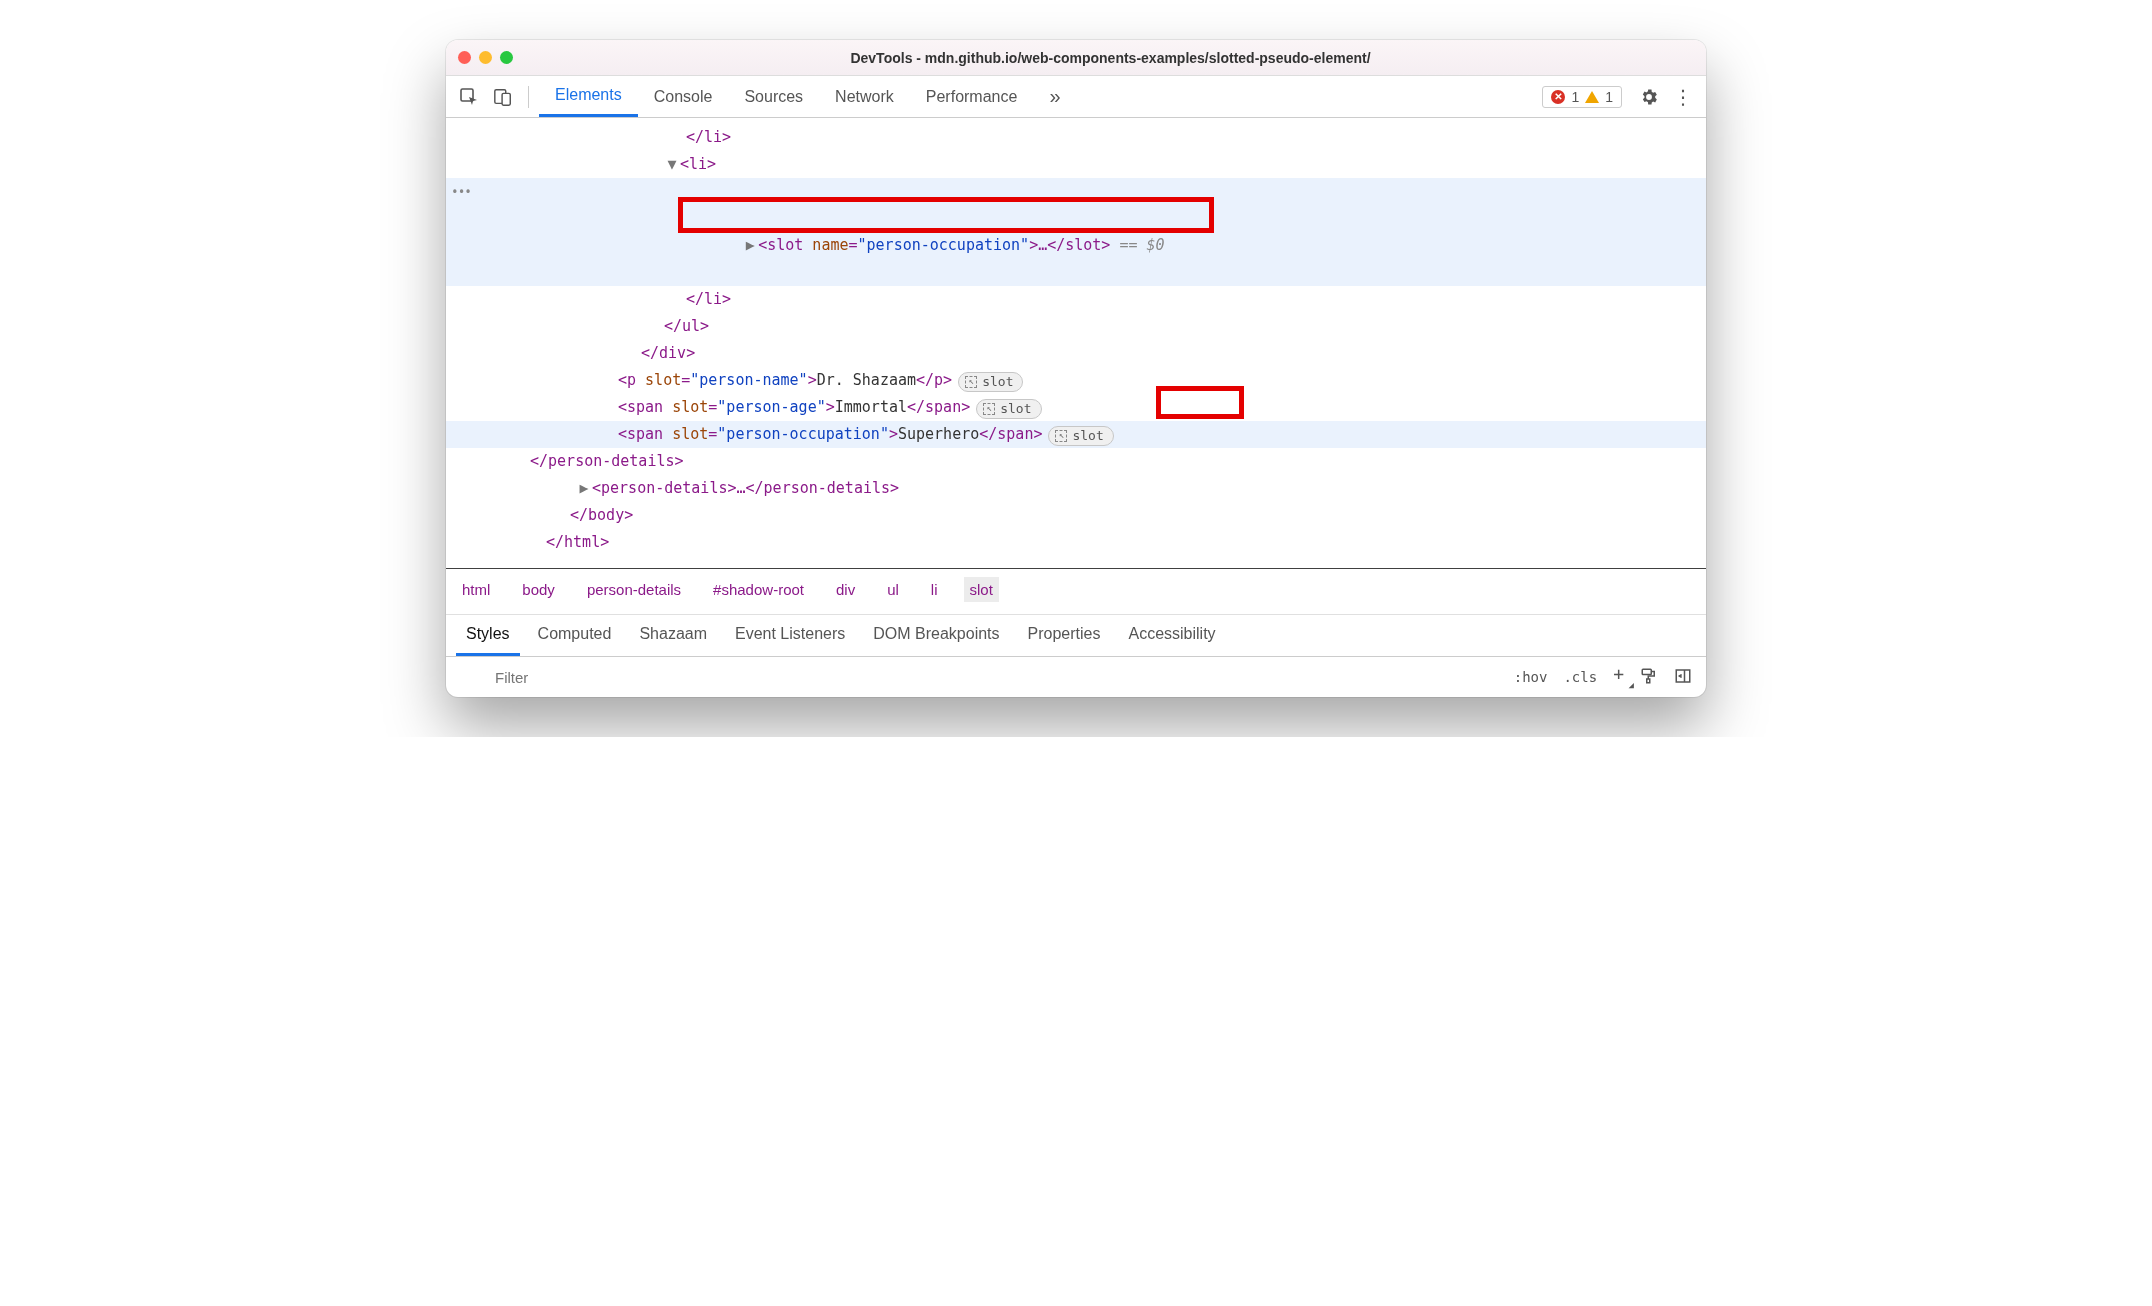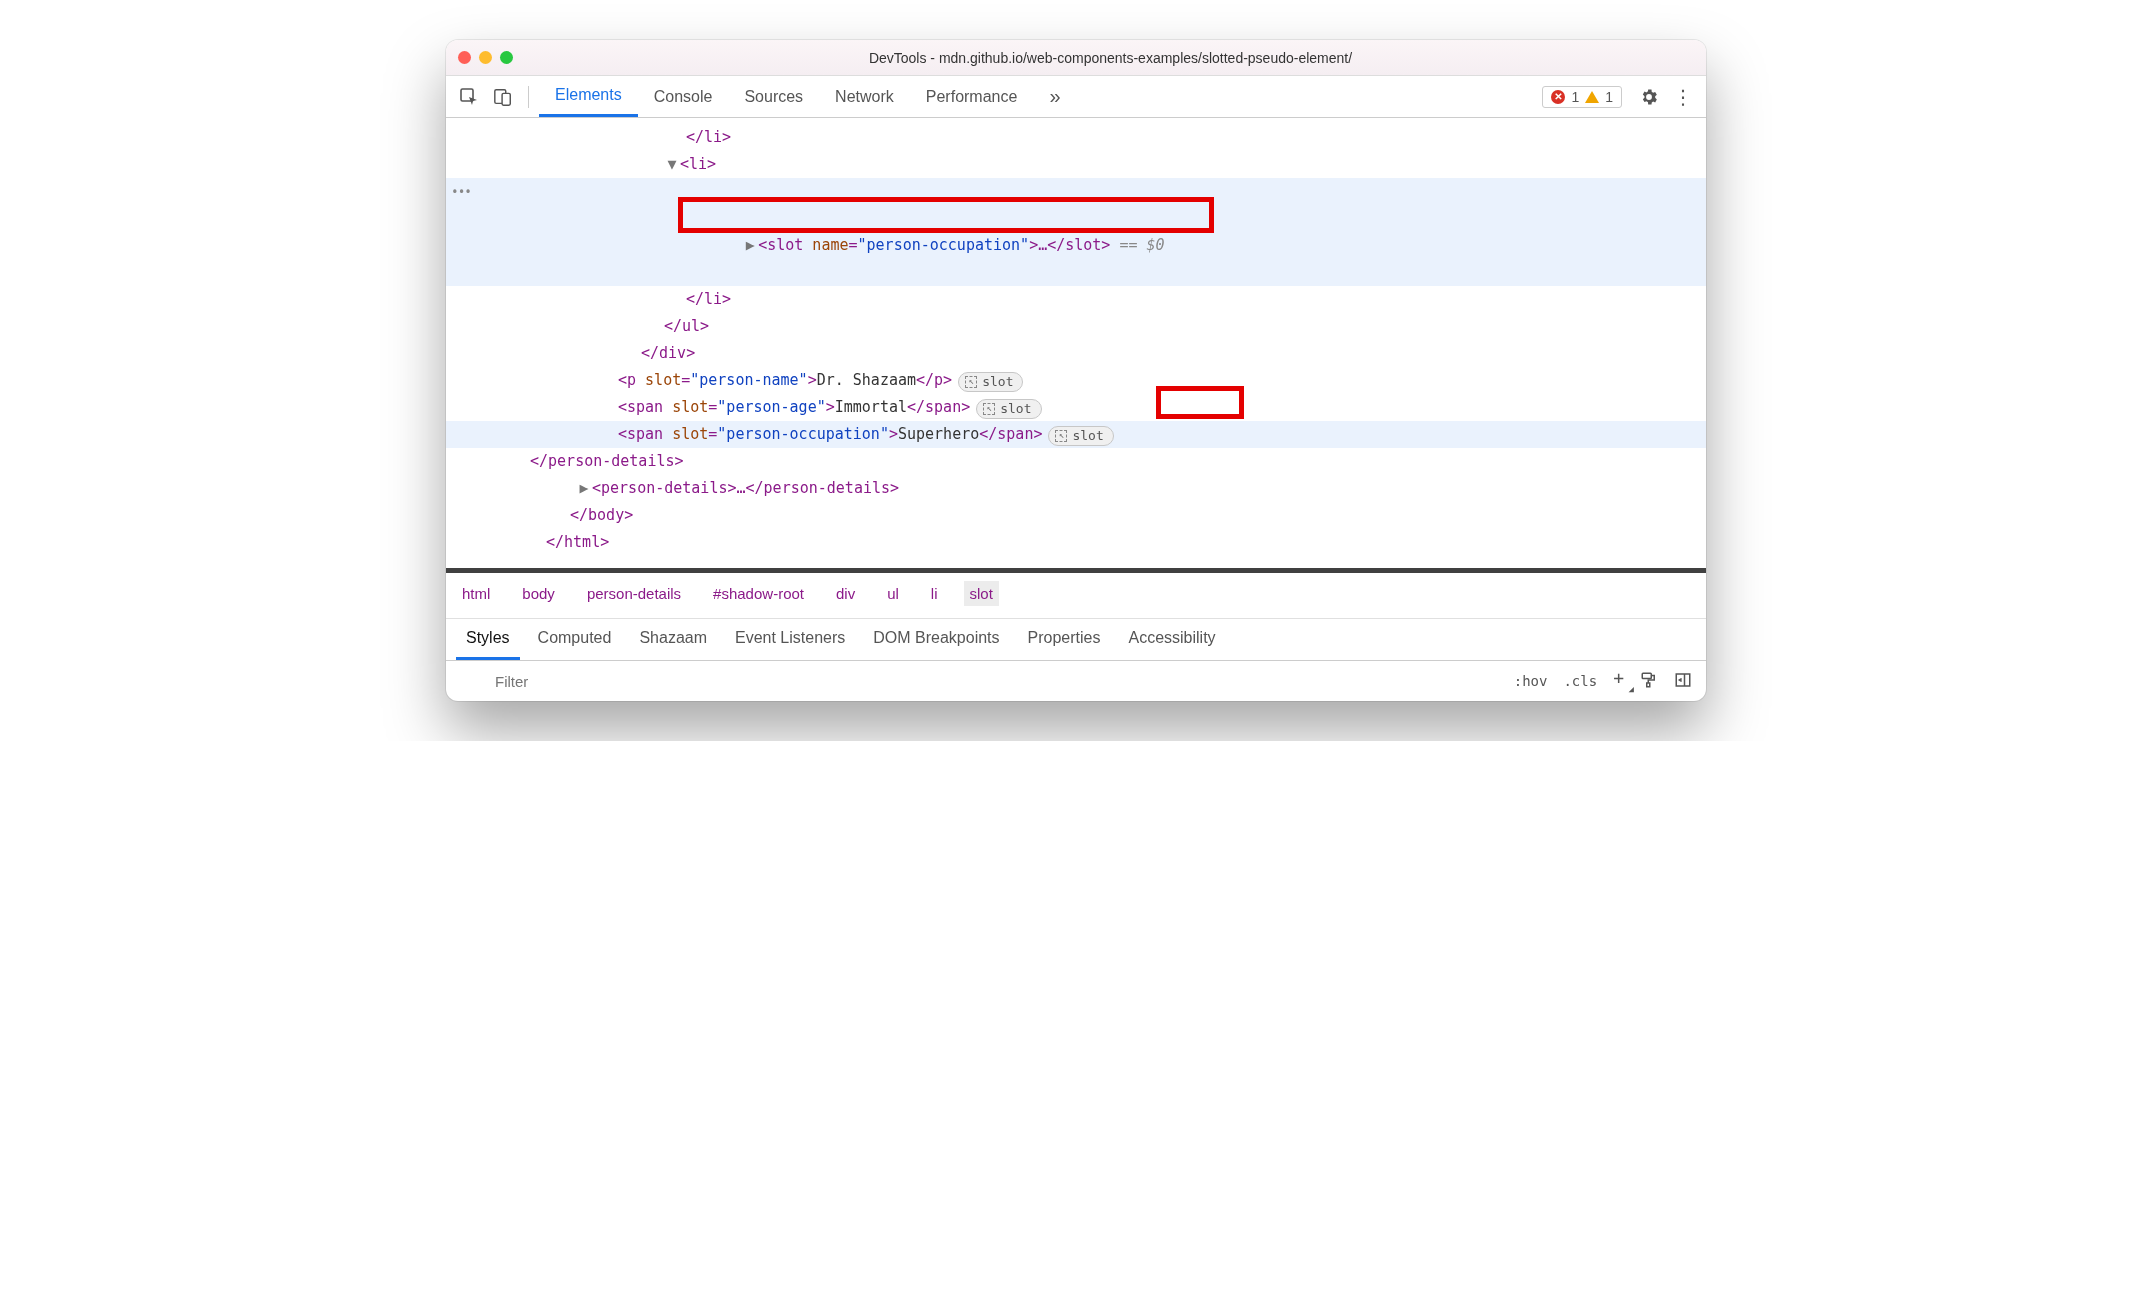--- a/index.html
+++ b/index.html
@@ -26,21 +26,21 @@
     align-items: center;
     padding: 0 12px;
     border-bottom: 1px solid #ddd;
   }
   .traffic { display:flex; gap:8px; margin-right:14px; }
   .dot { width:13px; height:13px; border-radius:50%; }
   .dot.red { background:#ff5f57; }
   .dot.yellow { background:#febc2e; }
   .dot.green { background:#28c840; }
   .titlebar .title {
-    flex:1; text-align:center; font-size:14px; font-weight:400; color:#333;
+    flex:1; text-align:center; font-size:14px; font-weight:700; color:#333;
   }
   .toolbar {
     height: 42px;
     display:flex;
     align-items:center;
     border-bottom:1px solid #ccc;
     padding:0 8px;
     gap:4px;
     font-size:16px;
     color:#555;
@@ -82,21 +82,21 @@
     display:inline-flex; align-items:center; gap:5px;
     background:#f0f0f0; border:1px solid #c7c7c7; color:#555;
     border-radius:10px; padding:0 9px 0 6px; font-size:13px; height:20px;
     font-family: Menlo, monospace; vertical-align:1px; margin-left:6px;
   }
   .badge .rev {
     width:12px; height:12px; border:1px dashed #888; display:inline-flex;
     align-items:center; justify-content:center; font-size:9px; color:#666;
   }
   .crumbs {
-    border-top:5px solid #404040;
+    border-top:1px solid #404040;
     padding:8px 10px 0 10px;
     font-size:15px;
     display:flex; gap:20px; color:#8b1a89;
     font-family:-apple-system, Arial, sans-serif;
   }
   .crumbs span { cursor:pointer; padding:4px 6px; }
   .crumbs span.sel { background:#ececec; }
   .subtabs {
     display:flex; gap:8px; border-bottom:1px solid #ccc; border-top:1px solid #e0e0e0;
     padding:0 10px; margin-top:12px; font-size:16px; color:#555;

